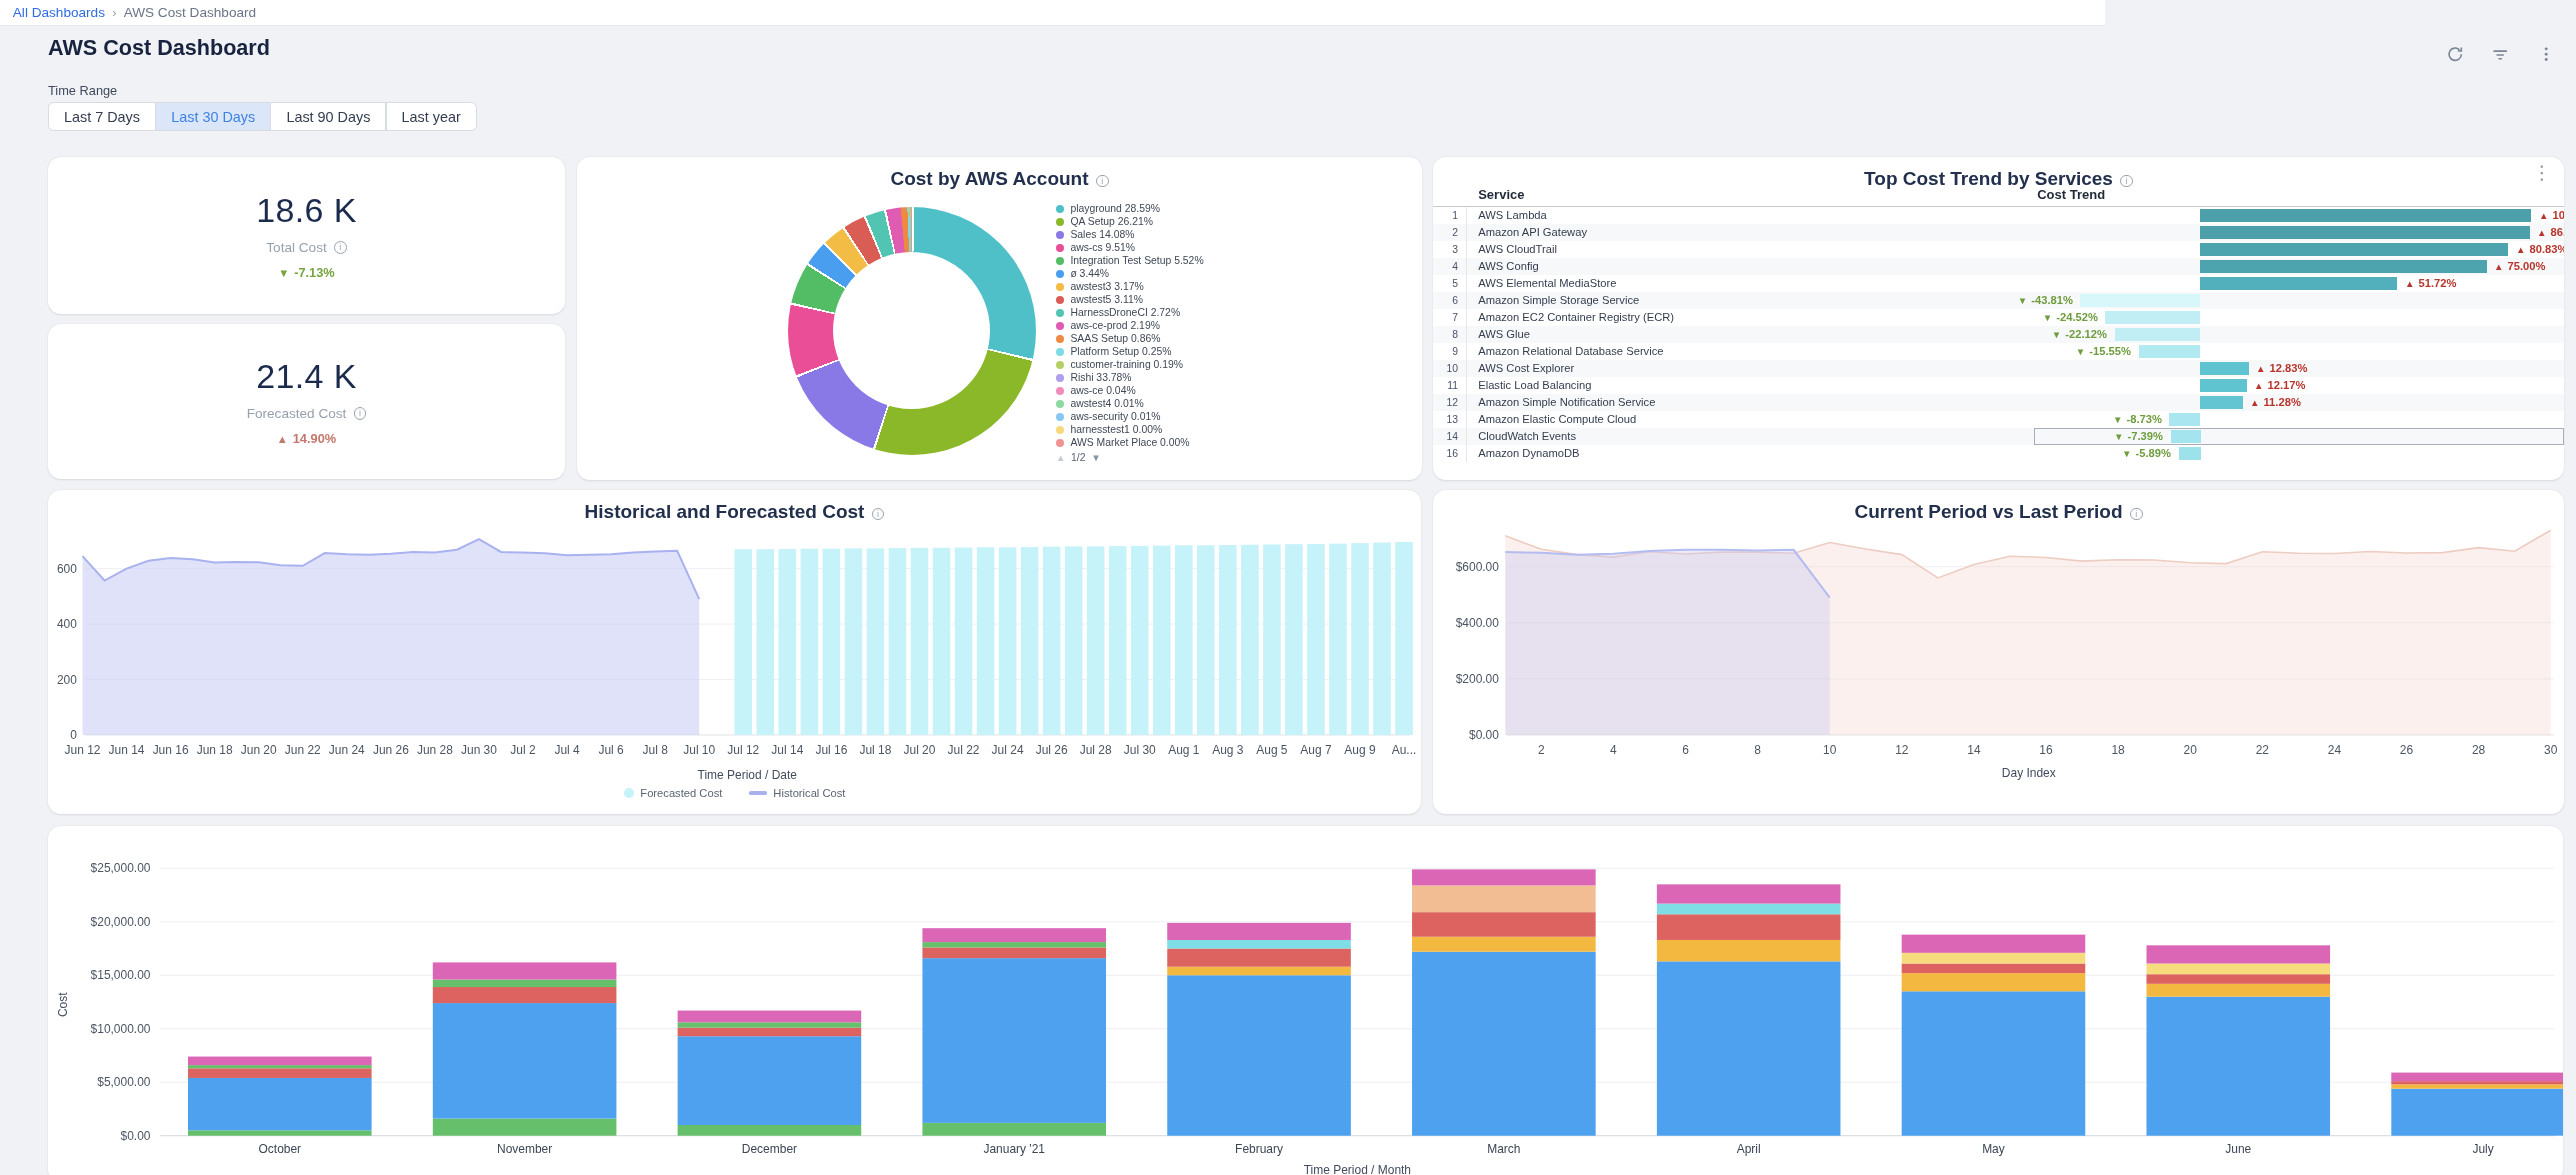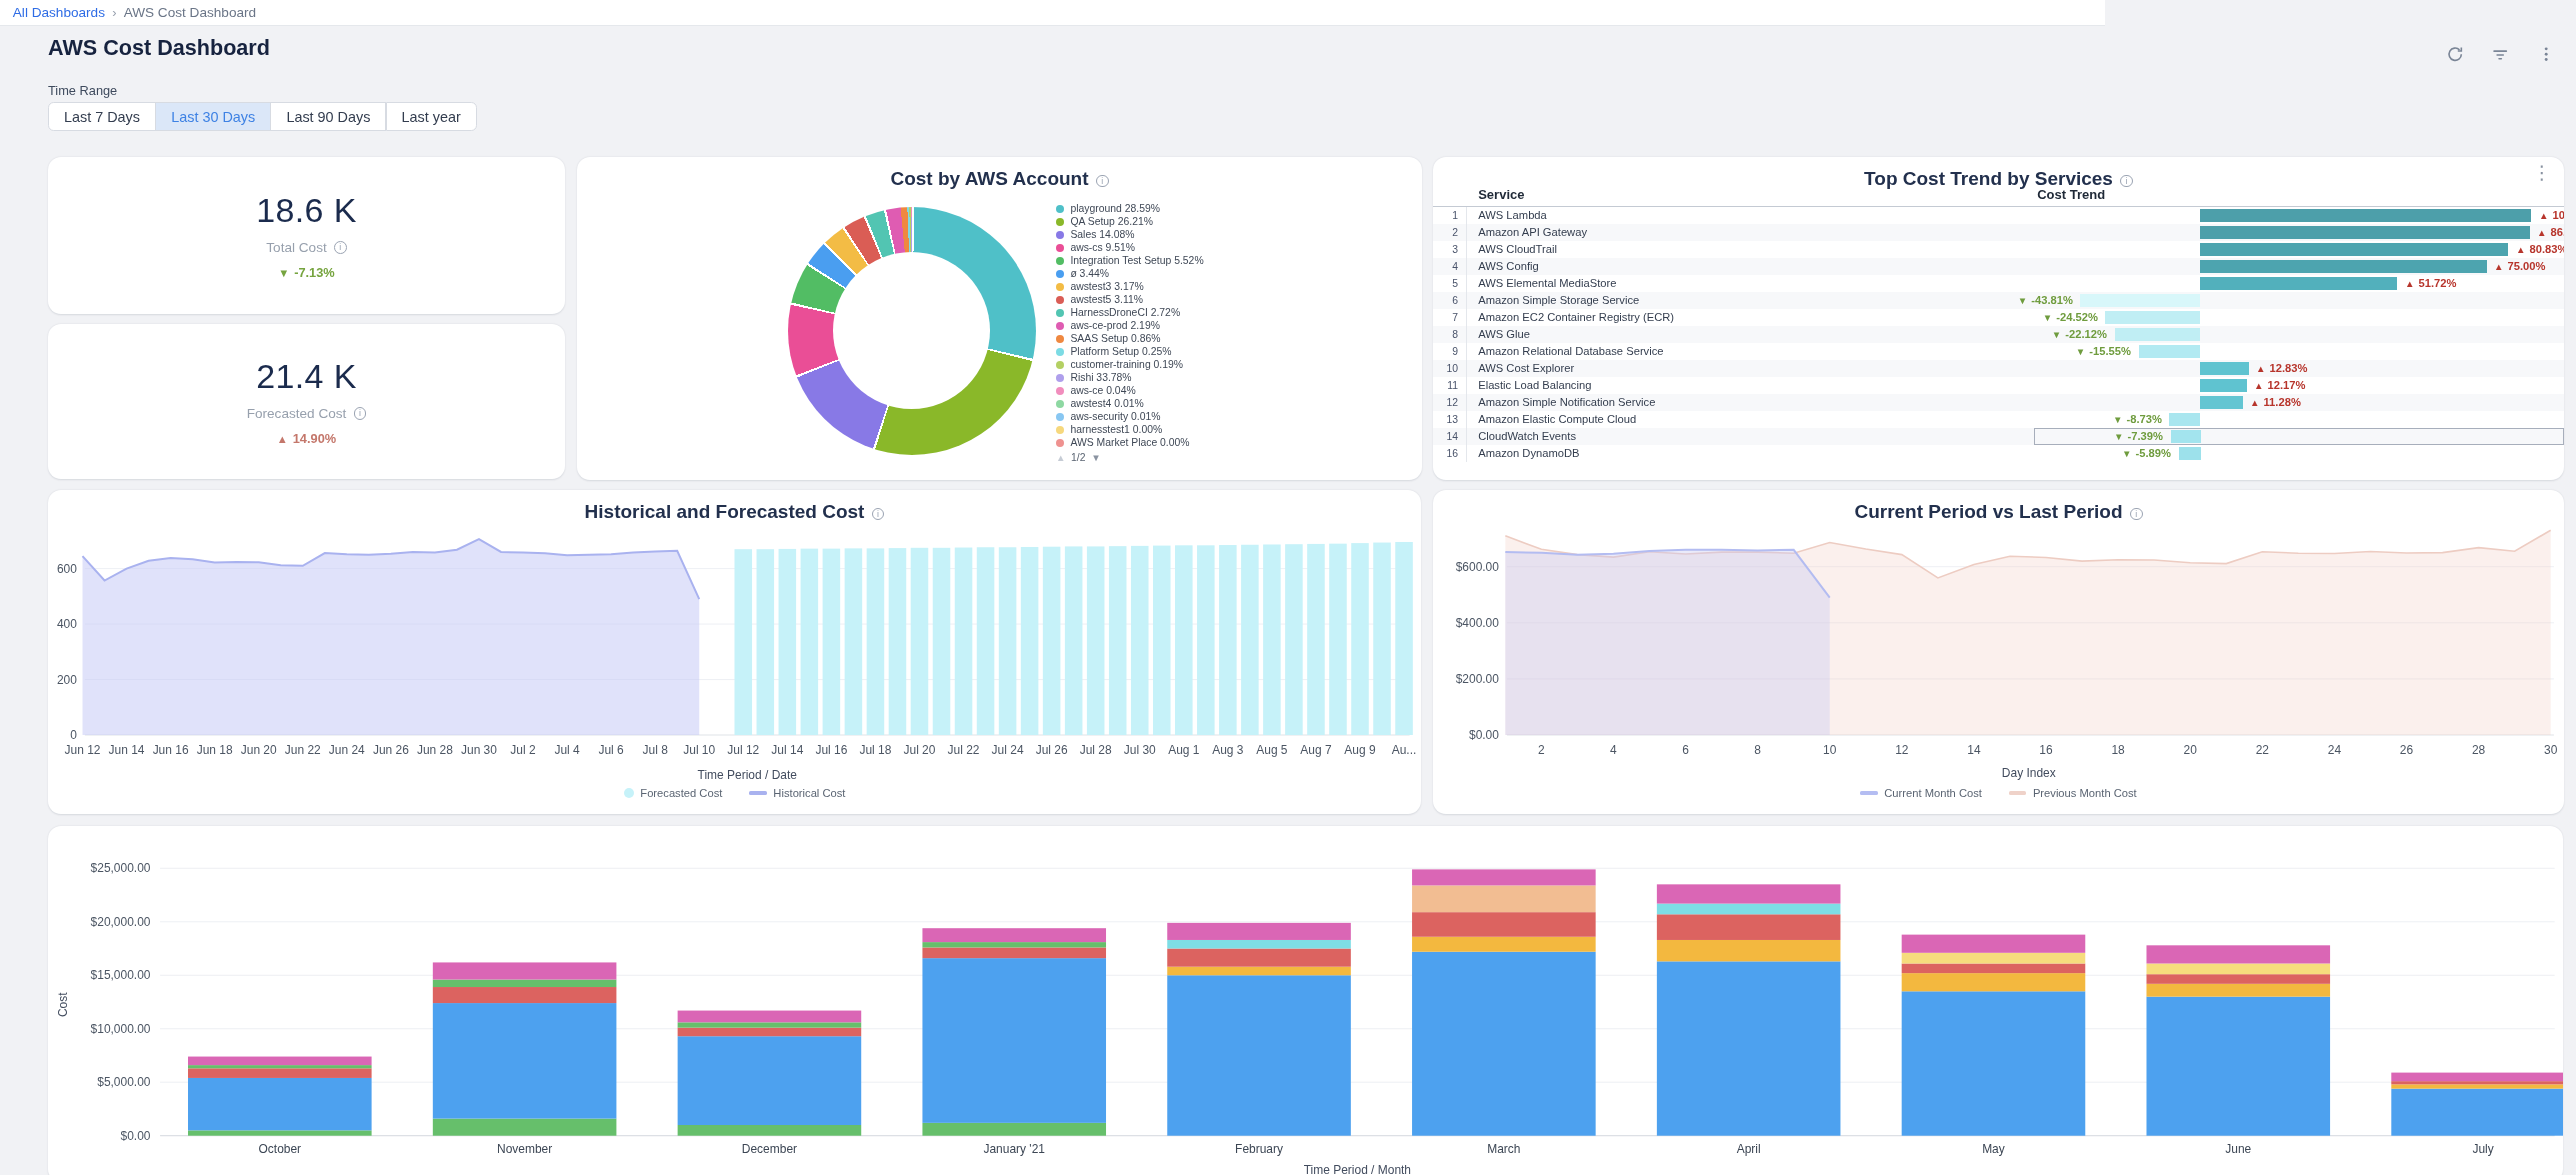--- a/index.html
+++ b/index.html
@@ -469,30 +469,20 @@
       <text x="767.5500000000001" y="331" font-size="15" fill="#4b5563" text-anchor="middle" font-family="Liberation Sans, sans-serif">16</text>
       <text x="857.89" y="331" font-size="15" fill="#4b5563" text-anchor="middle" font-family="Liberation Sans, sans-serif">18</text>
       <text x="948.23" y="331" font-size="15" fill="#4b5563" text-anchor="middle" font-family="Liberation Sans, sans-serif">20</text>
       <text x="1038.5700000000002" y="331" font-size="15" fill="#4b5563" text-anchor="middle" font-family="Liberation Sans, sans-serif">22</text>
       <text x="1128.91" y="331" font-size="15" fill="#4b5563" text-anchor="middle" font-family="Liberation Sans, sans-serif">24</text>
       <text x="1219.25" y="331" font-size="15" fill="#4b5563" text-anchor="middle" font-family="Liberation Sans, sans-serif">26</text>
       <text x="1309.5900000000001" y="331" font-size="15" fill="#4b5563" text-anchor="middle" font-family="Liberation Sans, sans-serif">28</text>
       <text x="1399.93" y="331" font-size="15" fill="#4b5563" text-anchor="middle" font-family="Liberation Sans, sans-serif">30</text>
       <text x="746" y="360" font-size="15" fill="#424c5e" text-anchor="middle" font-family="Liberation Sans, sans-serif">Day Index</text>
     </svg>
-  <div class="c-legend" id="vs-legend" style="top:297px;">
-      <div class="item">
-        <span class="sw-line" style="background: rgb(180, 189, 242);"></span>
-        <span>Current Month Cost</span>
-      </div>
-      <div class="item">
-        <span class="sw-line" style="background: rgb(239, 210, 201);"></span>
-        <span>Previous Month Cost</span>
-      </div>
-    </div>
 </div>
 
 <div class="card" style="left:48px;top:826px;width:2515px;height:356px;">
   <svg class="chart-svg" id="month-svg" width="2515" height="356" viewBox="0 0 3150 446">
       <line x1="140" y1="388" x2="3140" y2="388" stroke="#c9ced6" stroke-width="1"></line>
       <text x="128" y="393" font-size="15" fill="#4b5563" text-anchor="end" font-family="Liberation Sans, sans-serif">$0.00</text>
       <line x1="140" y1="321" x2="3140" y2="321" stroke="#e9ebf0" stroke-width="1"></line>
       <text x="128" y="326" font-size="15" fill="#4b5563" text-anchor="end" font-family="Liberation Sans, sans-serif">$5,000.00</text>
       <line x1="140" y1="254" x2="3140" y2="254" stroke="#e9ebf0" stroke-width="1"></line>
       <text x="128" y="259" font-size="15" fill="#4b5563" text-anchor="end" font-family="Liberation Sans, sans-serif">$10,000.00</text>

